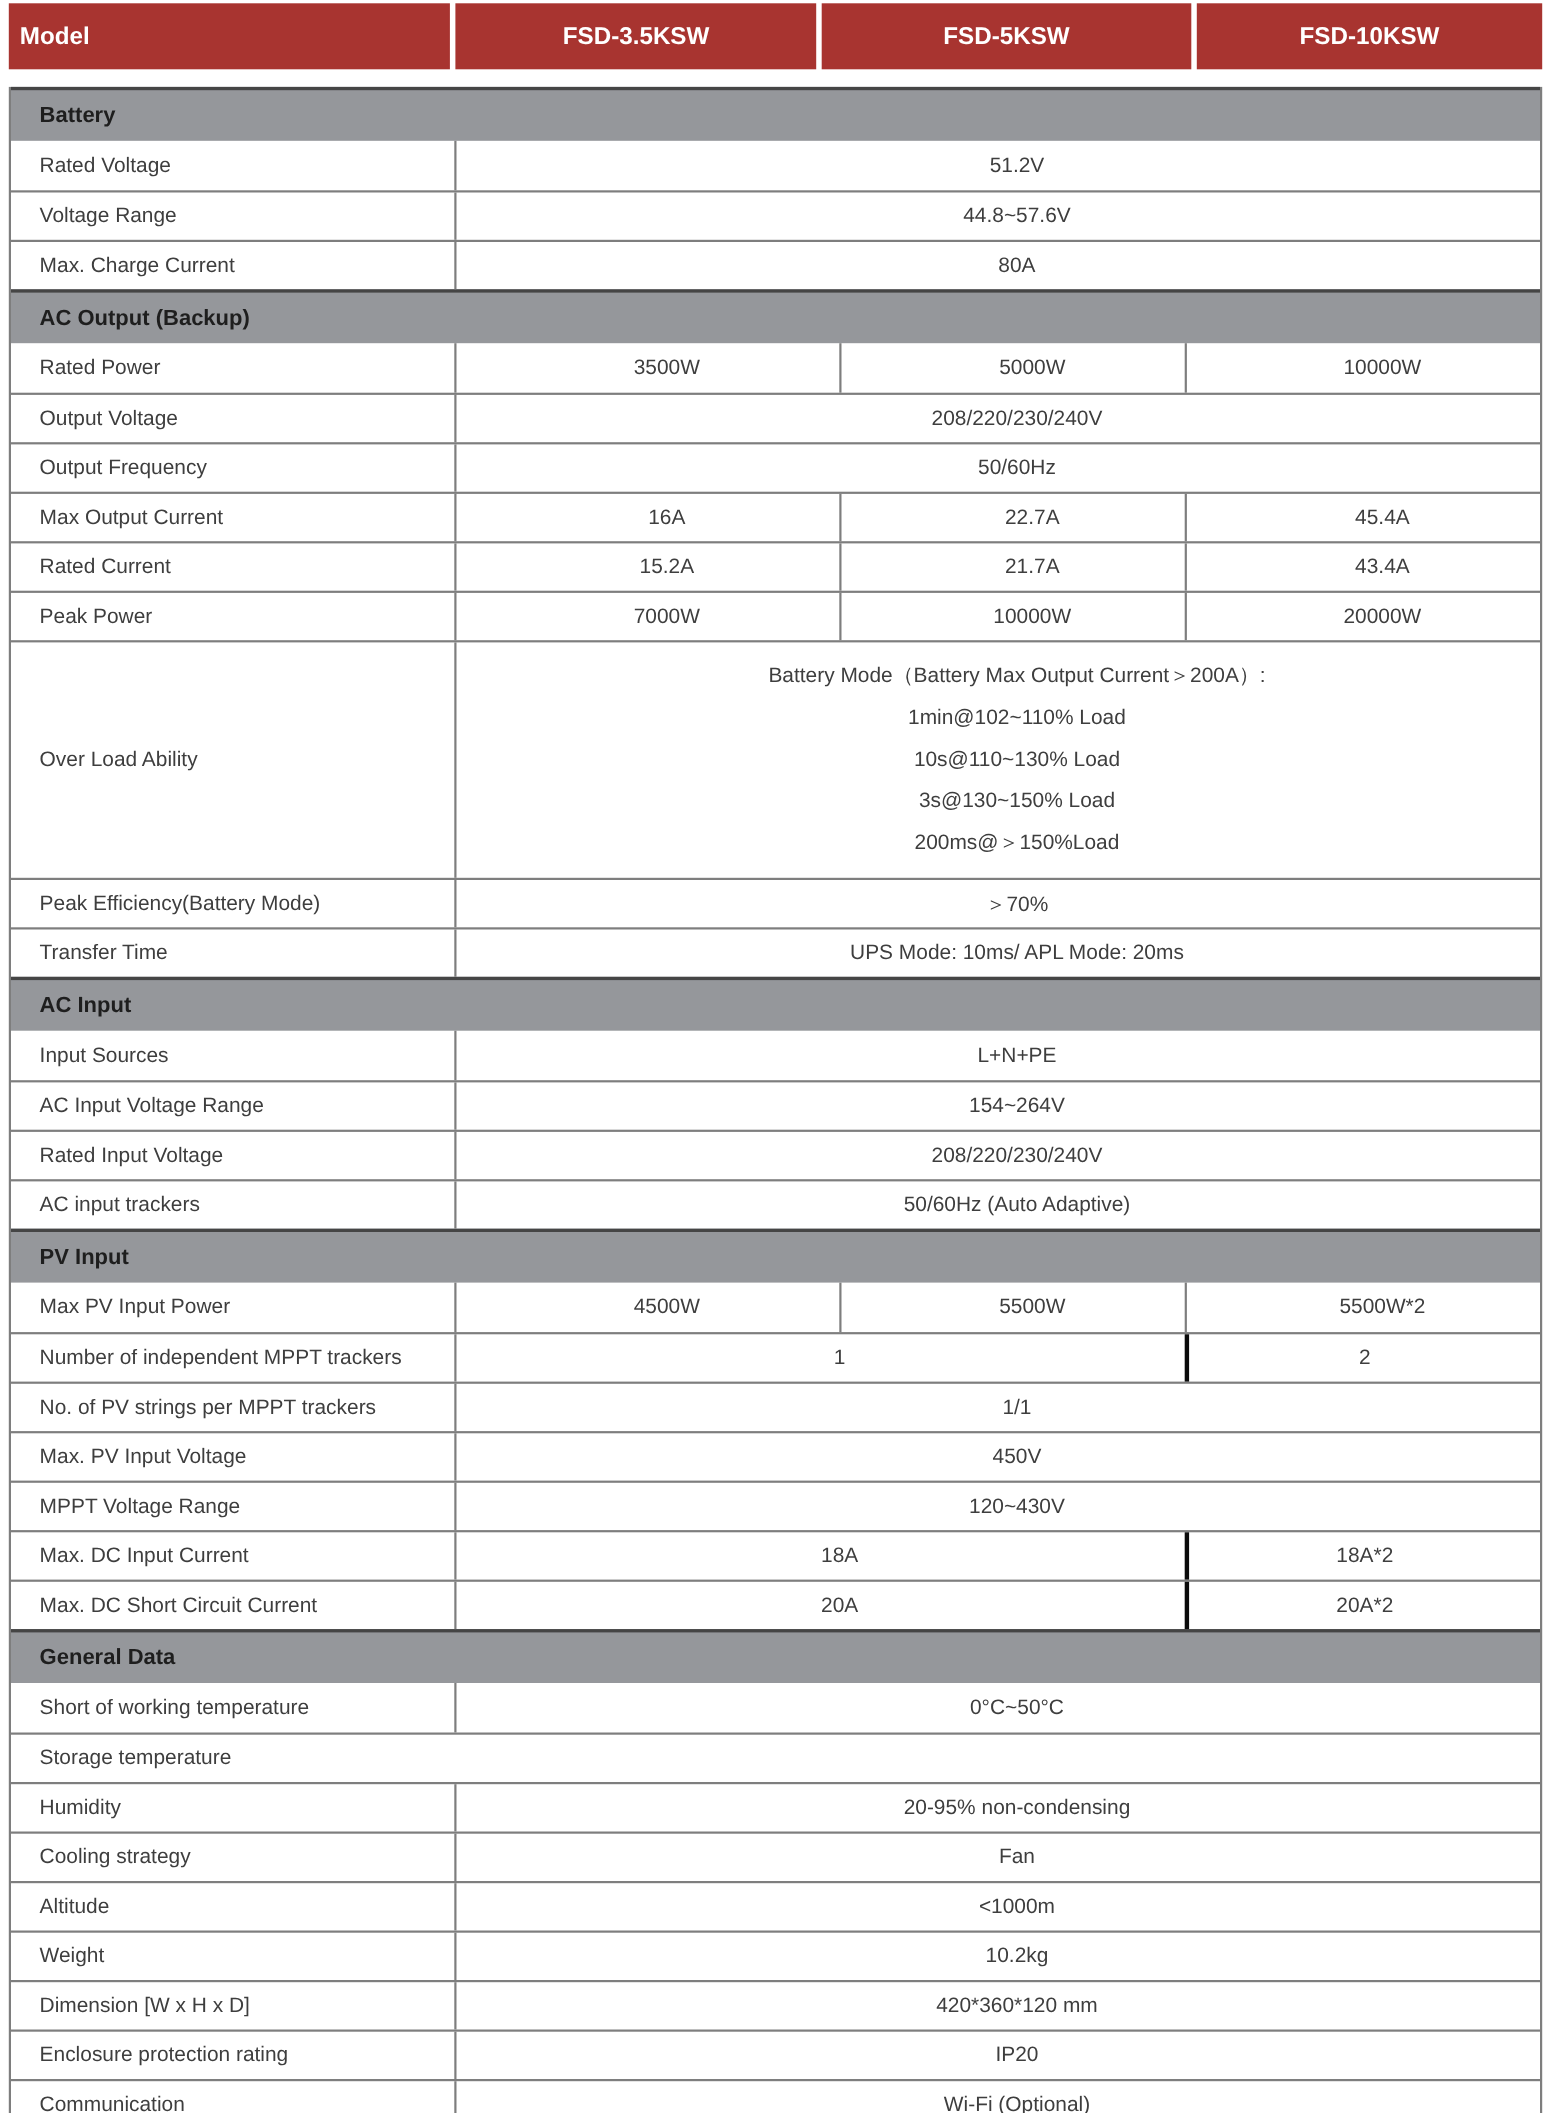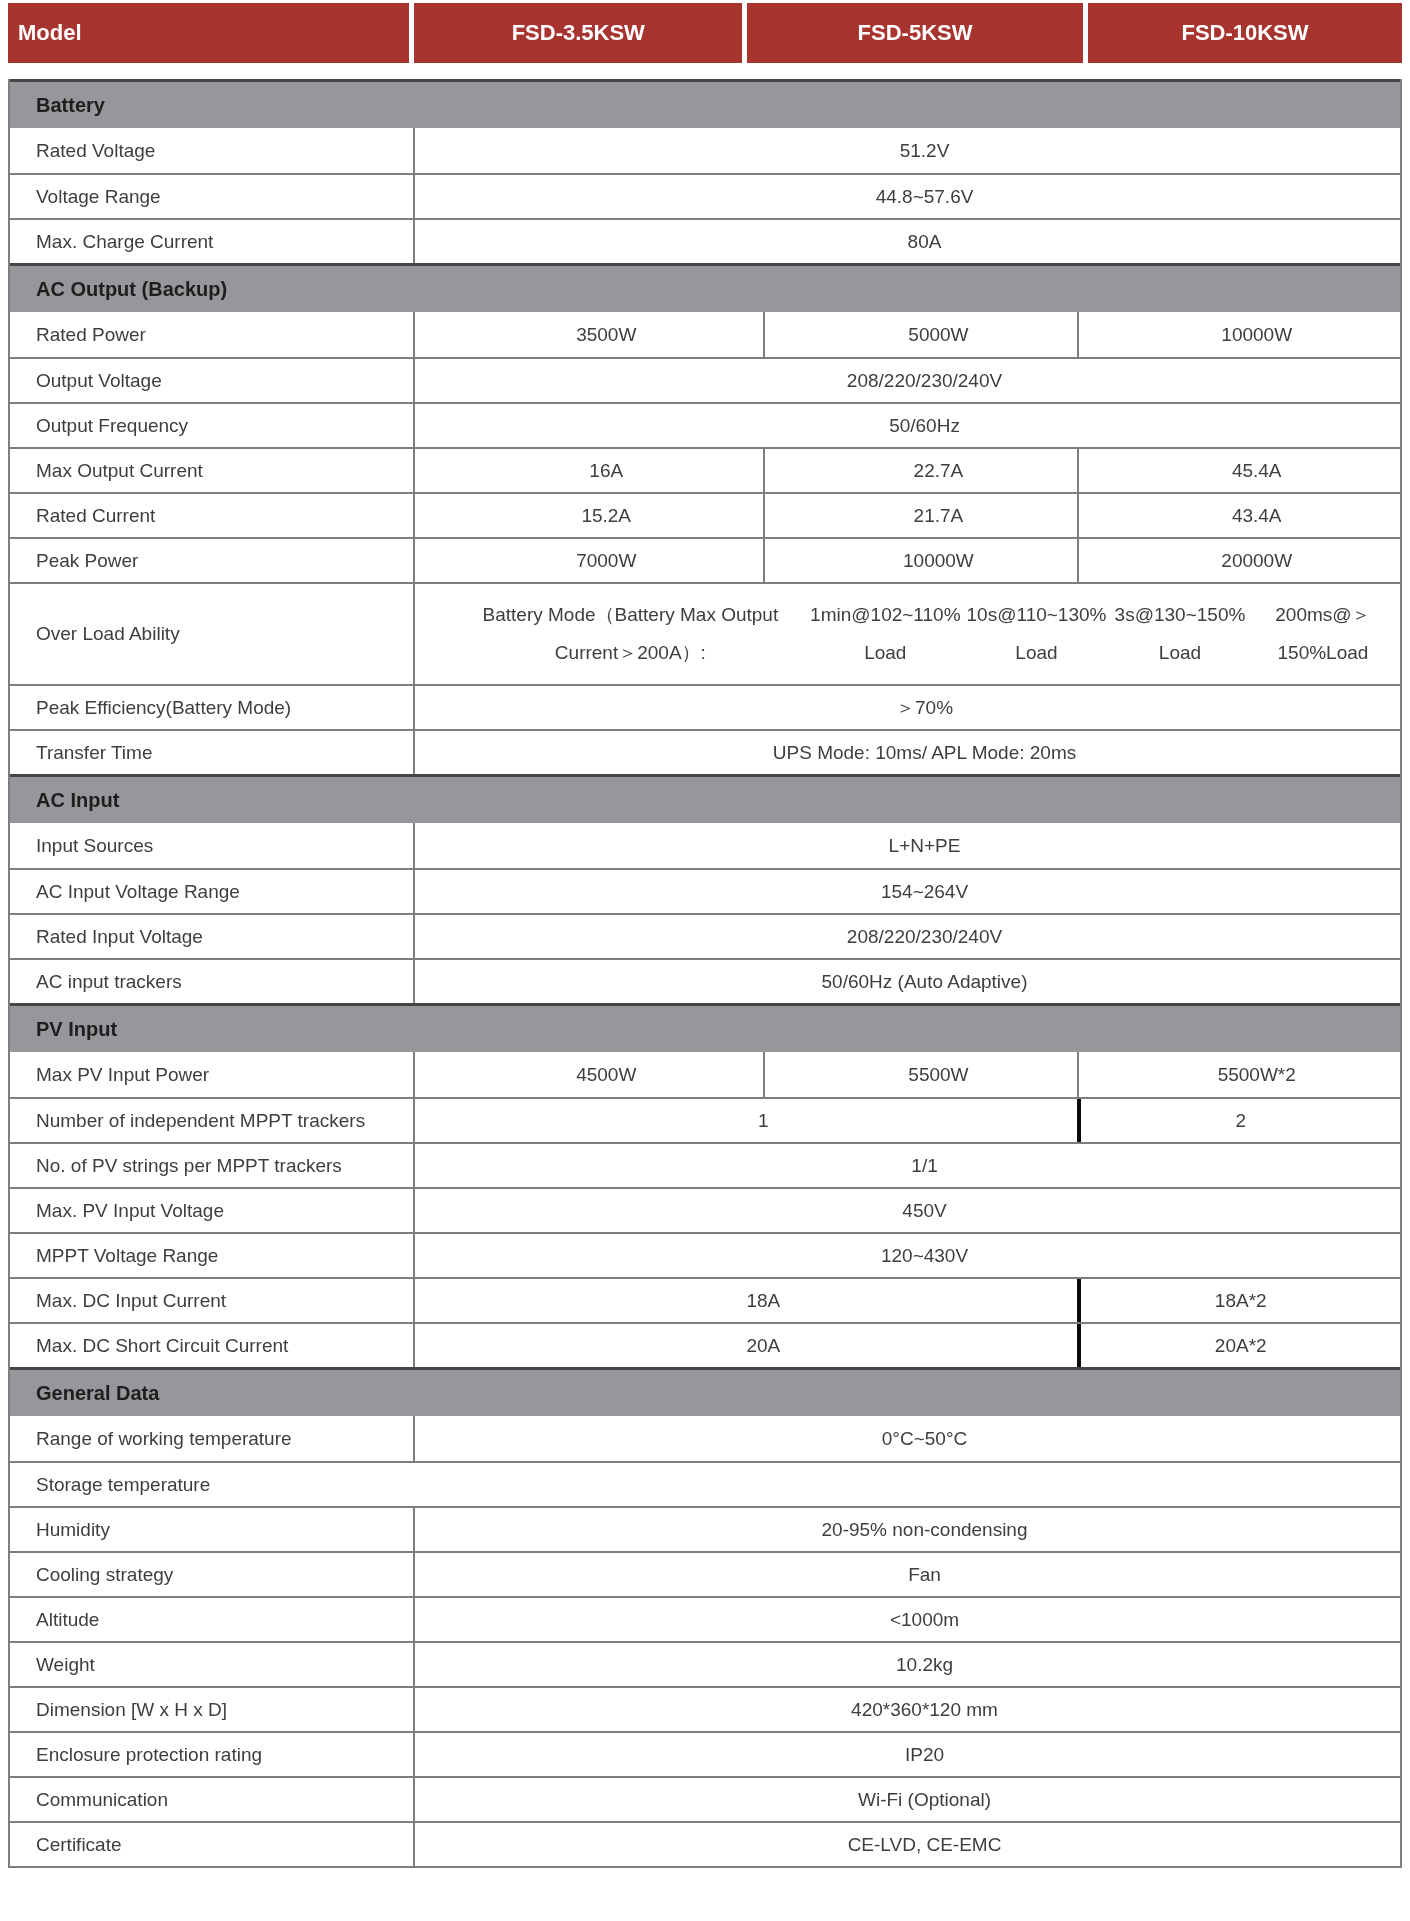--- a/index.html
+++ b/index.html
@@ -86,21 +86,21 @@
     padding-left:26px;
     color:var(--label-text);
   }
   .cell.v{border-left:2px solid var(--border-gray);padding-left:38px;}
   .cell.span3{grid-column:2/5;}
   .cell.span2{grid-column:2/4;}
   .cell.c4{grid-column:4/5;}
   .cell.black-left{border-left:4px solid var(--divider-black);}
   .multiline{
     display:flex;
-    flex-direction:row;
+    flex-direction:column;
     justify-content:center;
     padding:12px 4px;
   }
   .multiline .line{line-height:38px;}
 </style>
 </head>
 <body>
 
 <div class="model-header">
   <div class="hcell model-label">Model</div>
@@ -220,21 +220,21 @@
       <div class="cell v span2">18A</div>
       <div class="cell c4 black-left">18A*2</div>
     </div>
     <div class="spec-row">
       <div class="cell label">Max. DC Short Circuit Current</div>
       <div class="cell v span2">20A</div>
       <div class="cell c4 black-left">20A*2</div>
     </div>
     <div class="section-band">General Data</div>
     <div class="spec-row">
-      <div class="cell label">Range of working temperature</div>
+      <div class="cell label">Short of working temperature</div>
       <div class="cell v span3">0°C~50°C</div>
     </div>
     <div class="spec-row">
       <div class="cell label">Storage temperature</div>
     </div>
     <div class="spec-row">
       <div class="cell label">Humidity</div>
       <div class="cell v span3">20-95% non-condensing</div>
     </div>
     <div class="spec-row">

